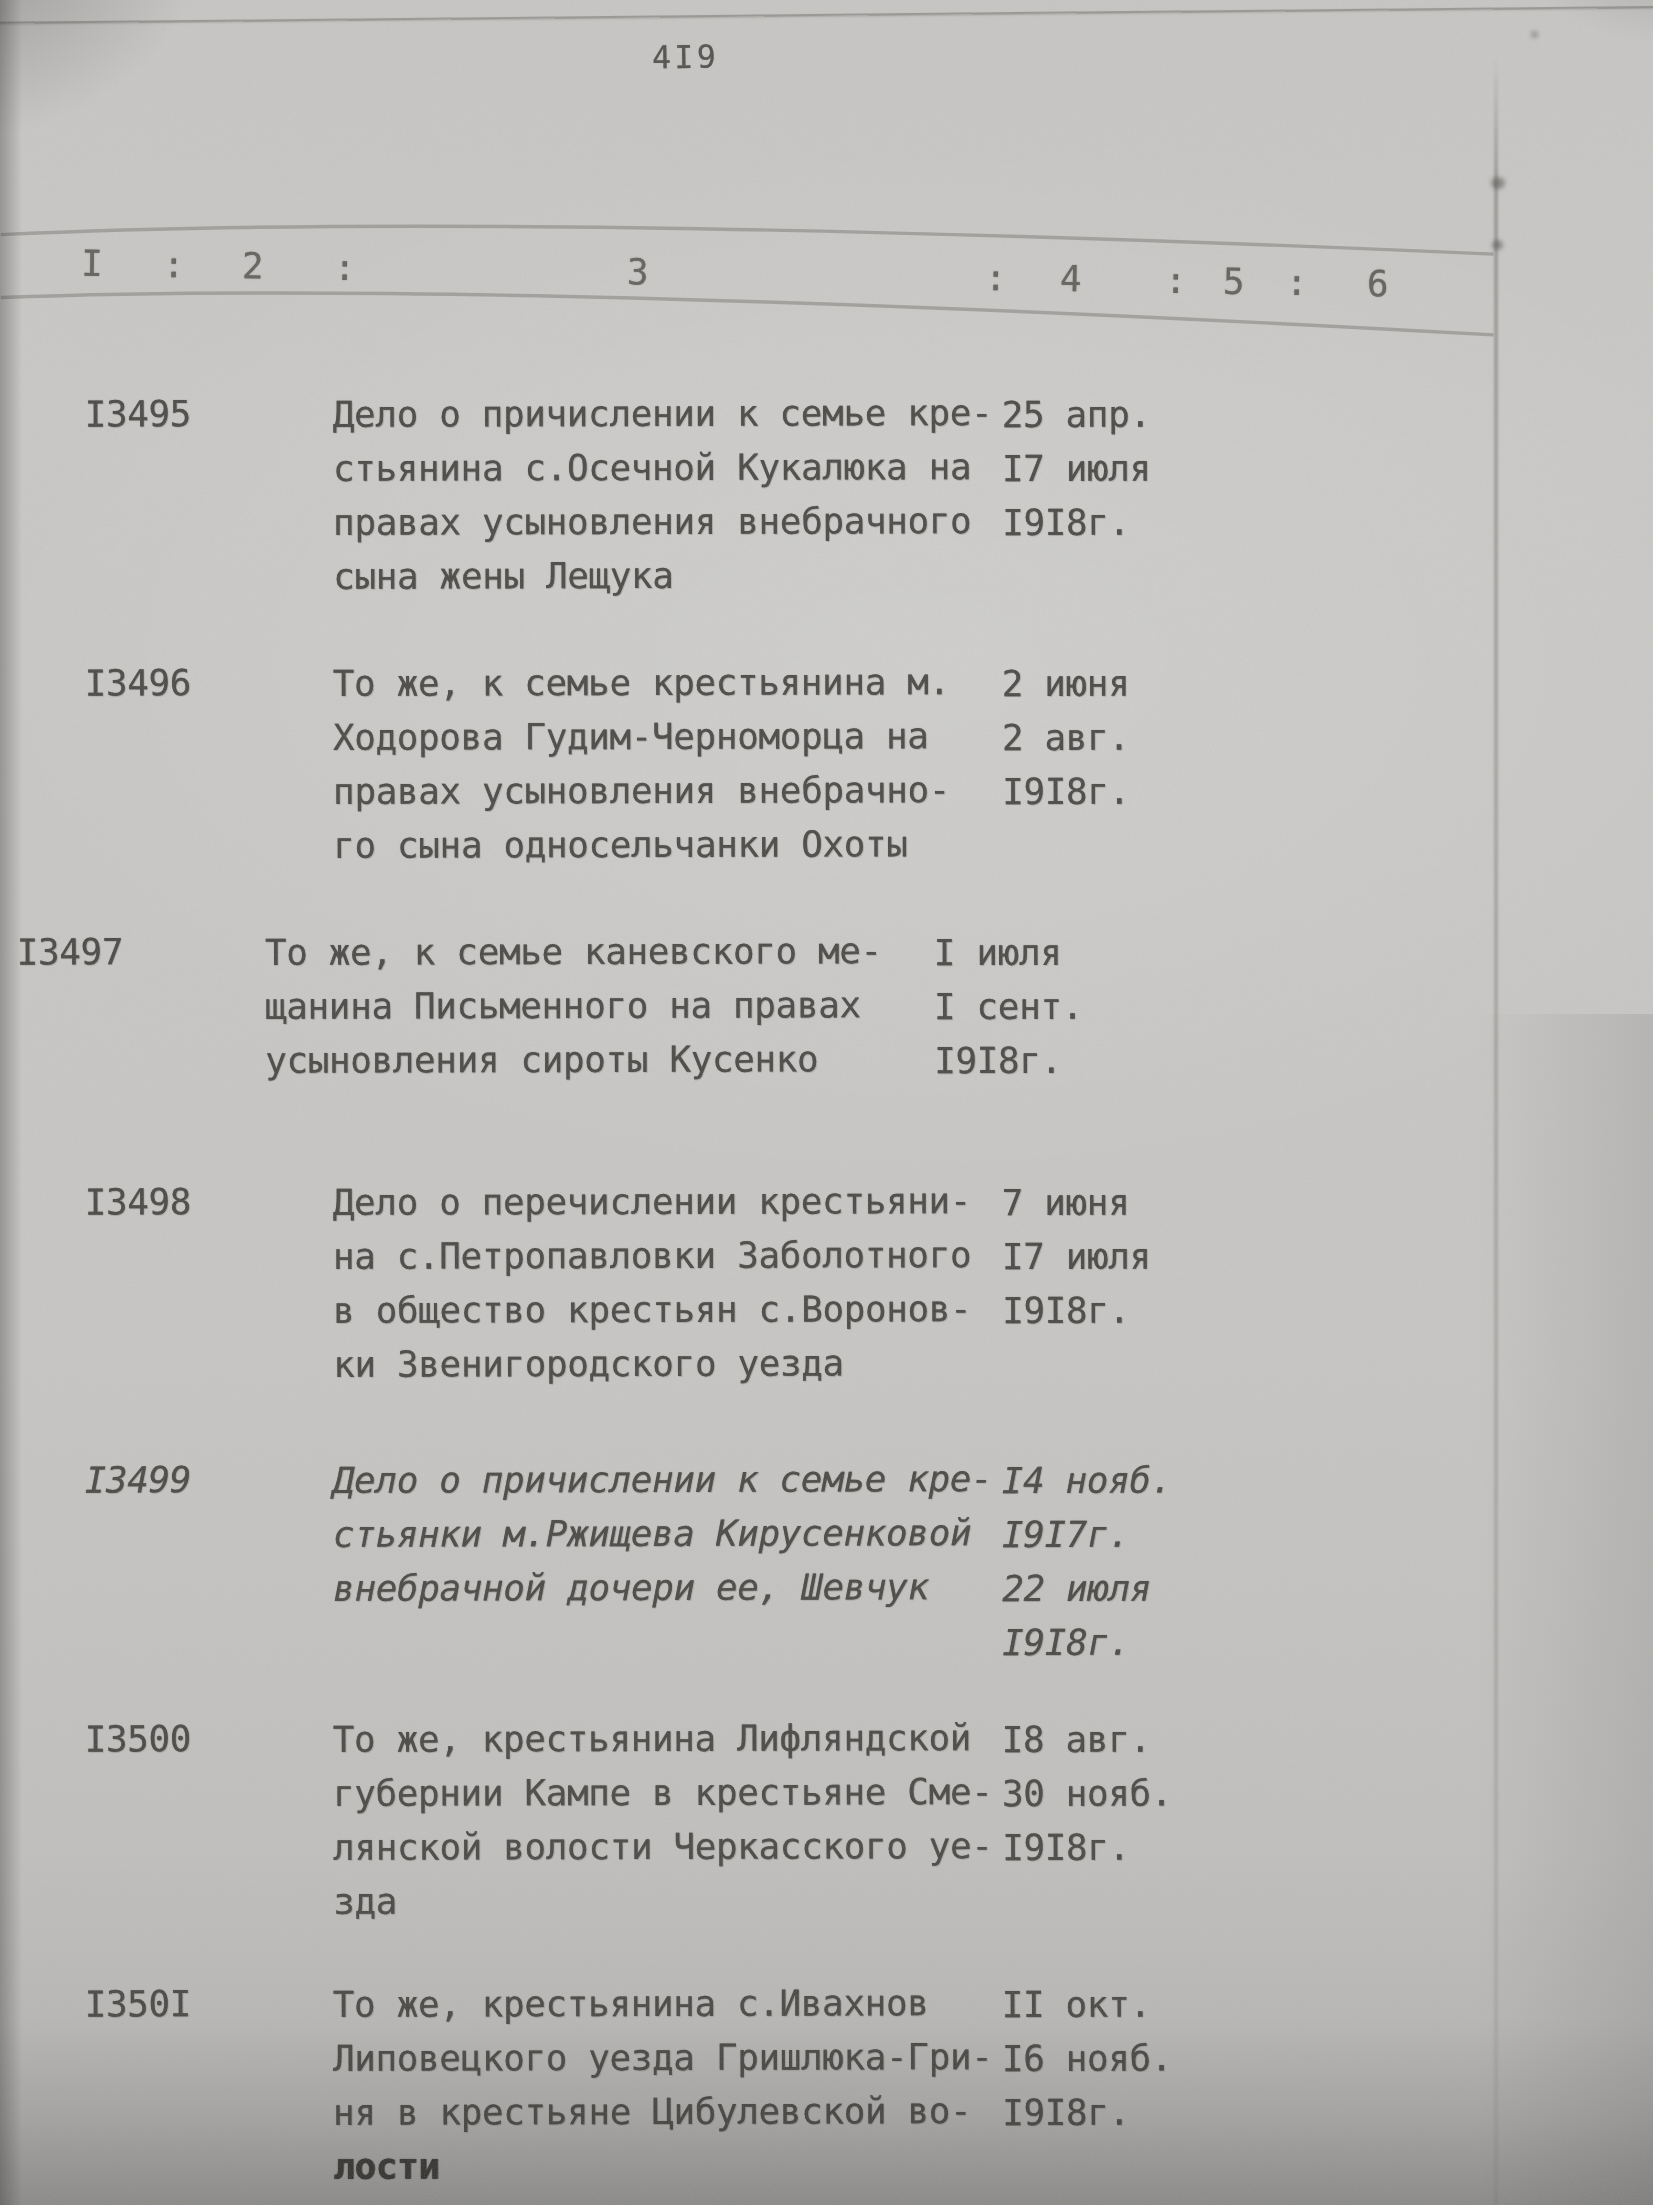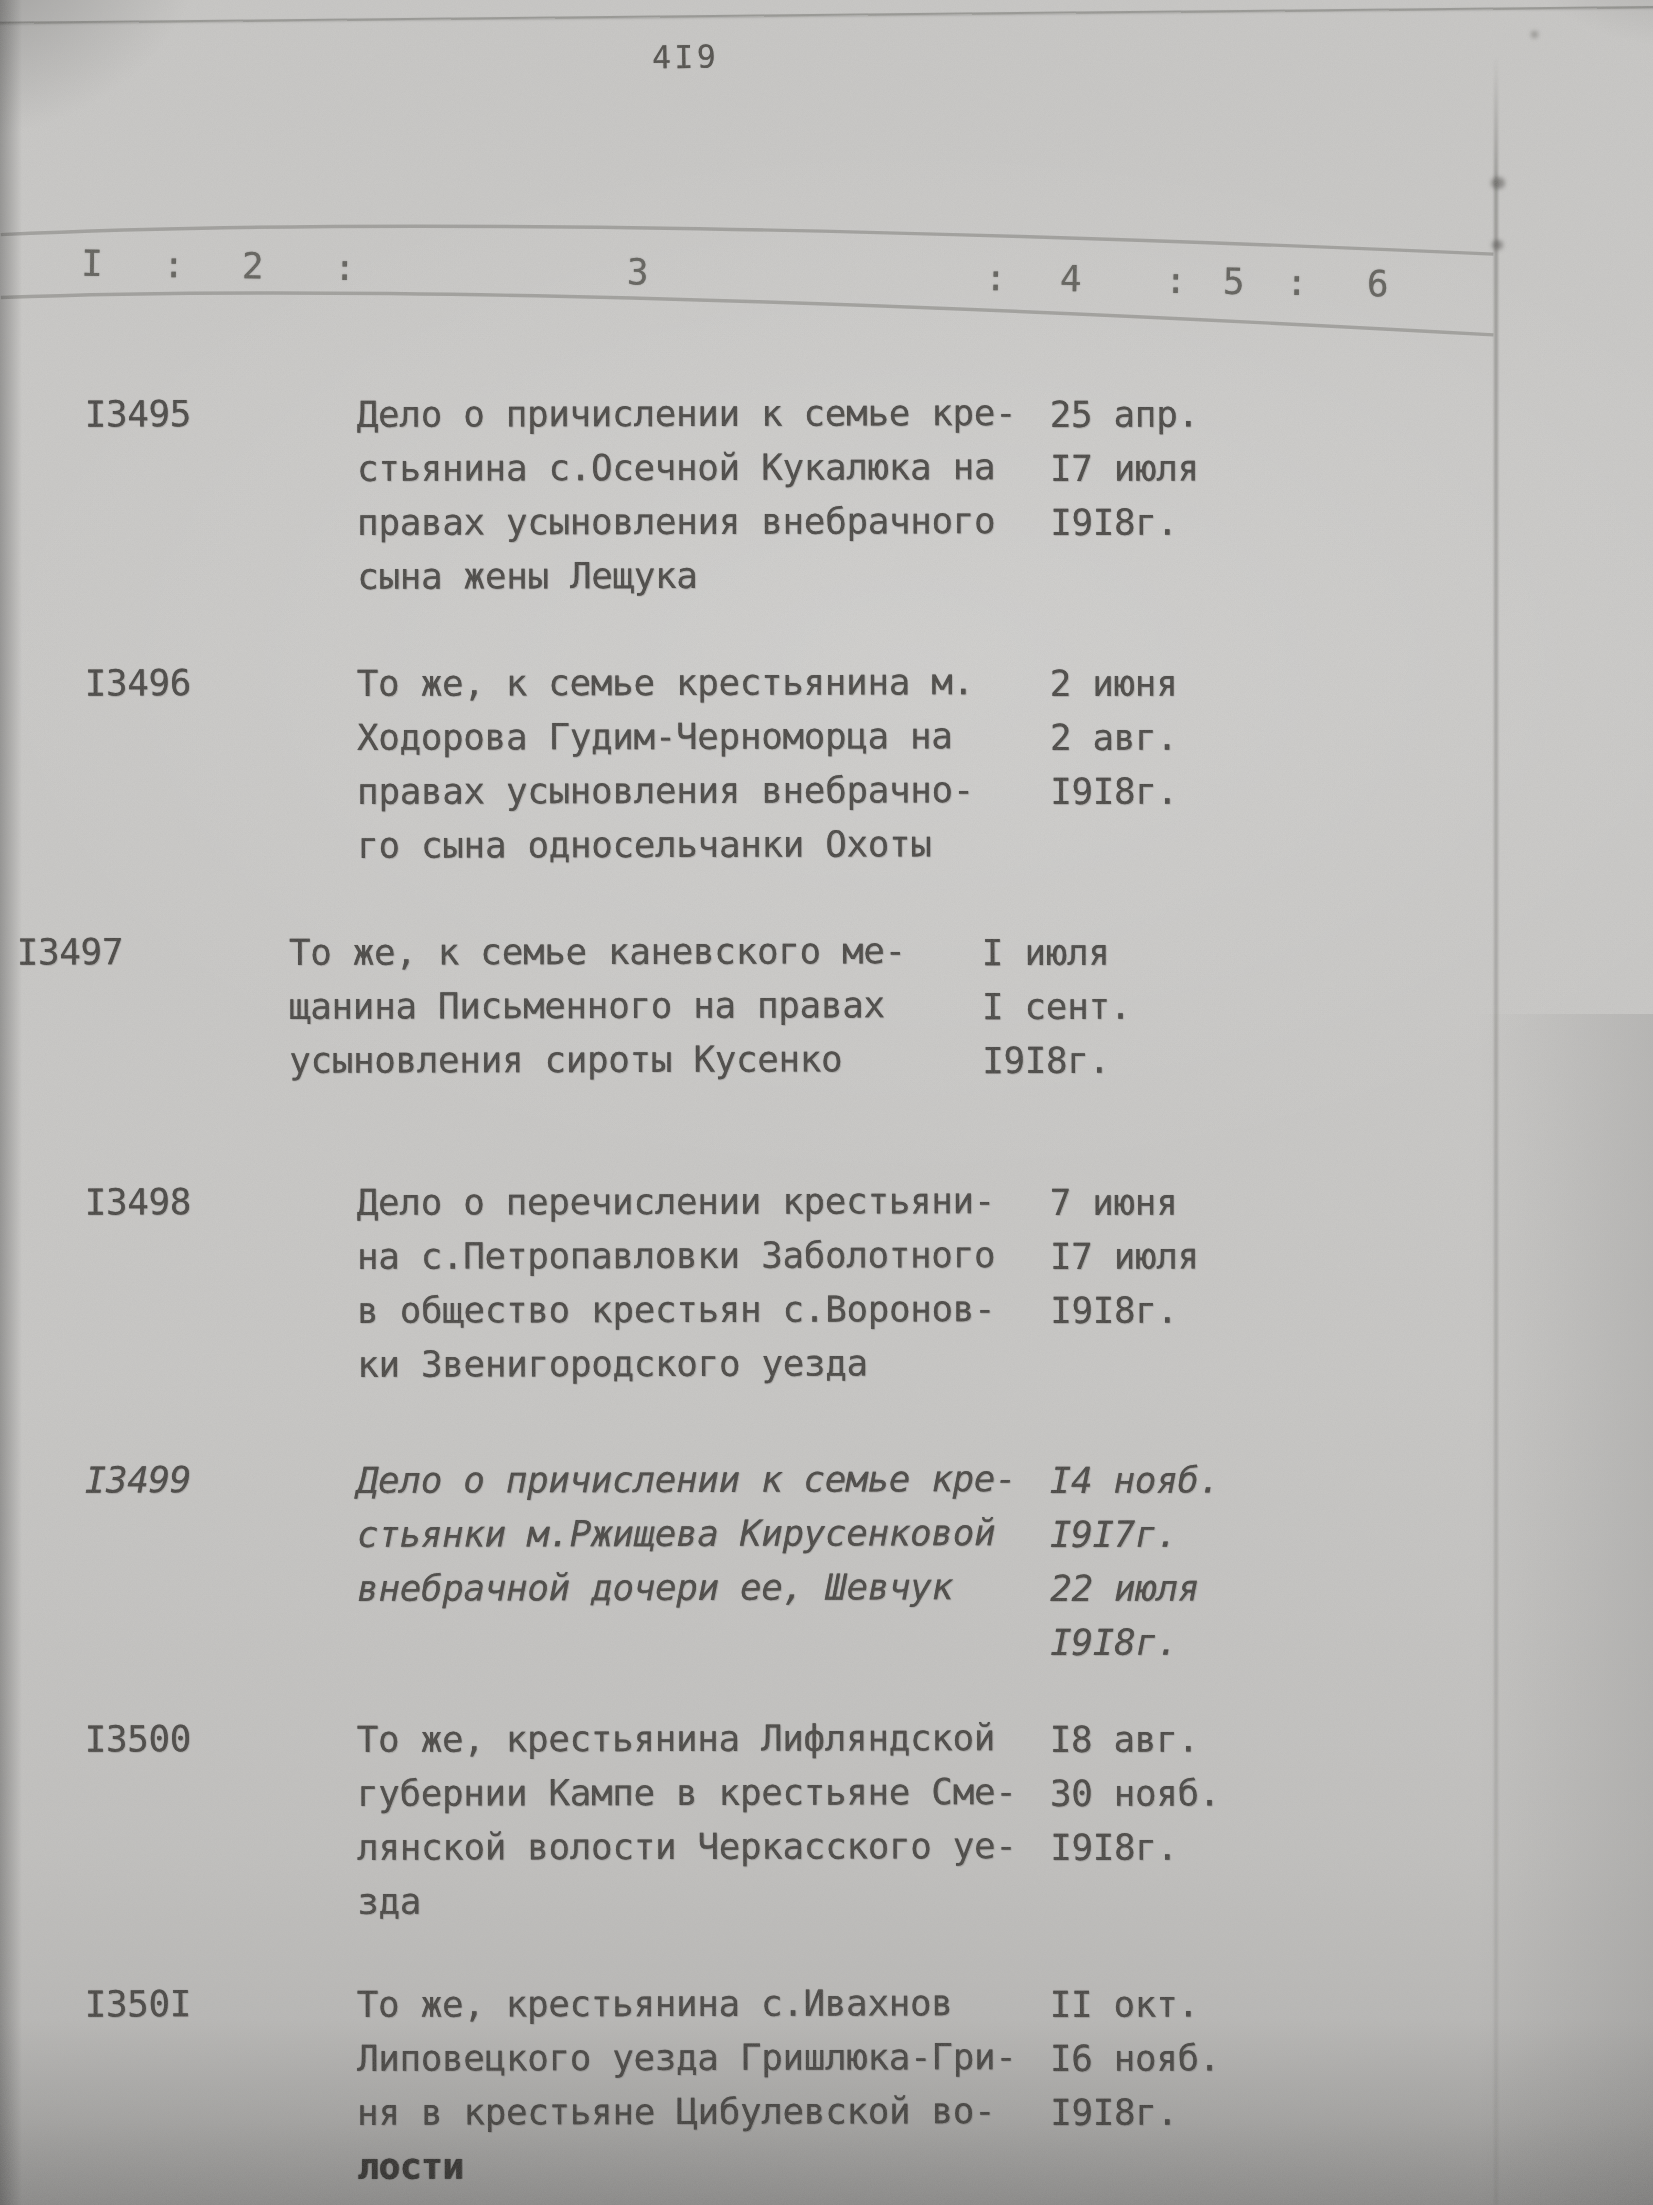--- a/index.html
+++ b/index.html
@@ -52,21 +52,21 @@
     font-size:36px;color:#605f5a;text-shadow:0 0 1.3px rgba(96,95,90,.8);}
   .hc{position:absolute;top:0;}
   .hc0{left:81px;}  .hc1{left:163px;} .hc2{left:242px;} .hc3{left:334px;}
   .hc4{left:627px;} .hc5{left:985px;}.hc6{left:1060px;}.hc7{left:1165px;}
   .hc8{left:1223px;}.hc9{left:1286px;}.hc10{left:1367px;}
   
   .entries{position:absolute;left:0;top:387px;width:1654px;
     font-size:36px;line-height:54px;letter-spacing:-0.4px;
     color:#3e3c39;}
   .entry{display:grid;grid-template-columns:248px 669px auto;padding-left:85px;
-    margin-bottom:53px;gap:24px;}
+    margin-bottom:53px;}
   .entry:nth-child(3){margin-bottom:88px;padding-left:17px;}
   .entry:nth-child(4){margin-bottom:62px;margin-top:6px;}
   .entry:nth-child(5){margin-bottom:43px;font-style:italic;}
   .entry:nth-child(6){margin-bottom:49px;}
   .entry .line{white-space:pre;
     text-shadow:0 0 0.9px rgba(62,60,57,.70), 0.9px 0.9px 0.9px rgba(62,60,57,.22);
     opacity:.93;}
   .entry .line.bold{font-weight:bold;color:#2d2b28;
     text-shadow:0 0 1.3px rgba(45,43,40,.85), 0.9px 0 0 rgba(45,43,40,.6);}
   .entry-id{transform:rotate(-0.3deg);}

